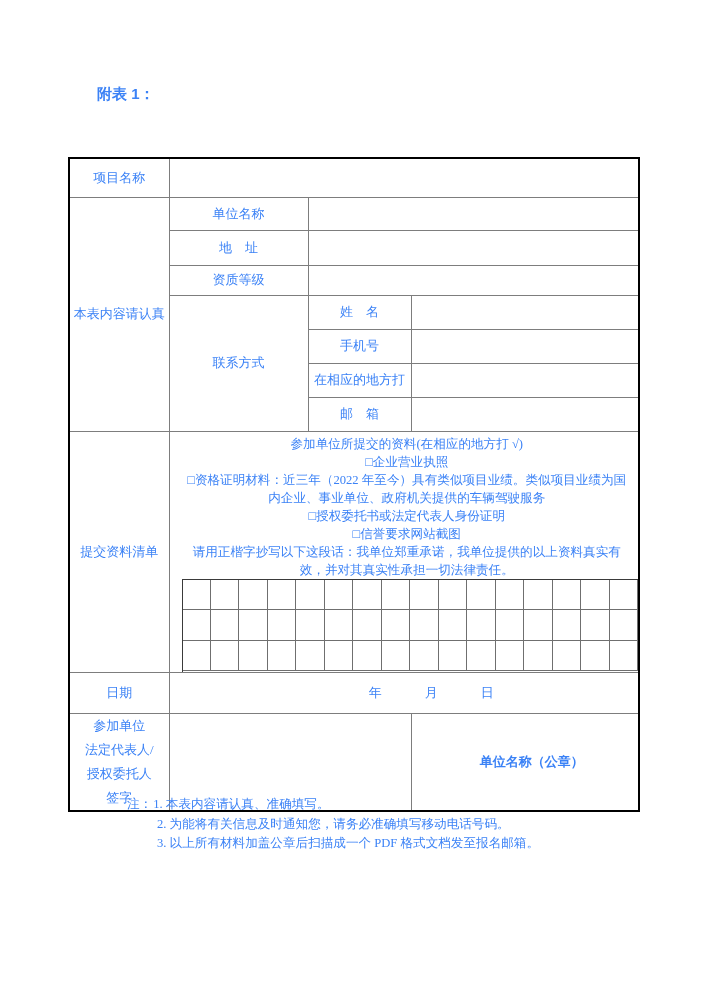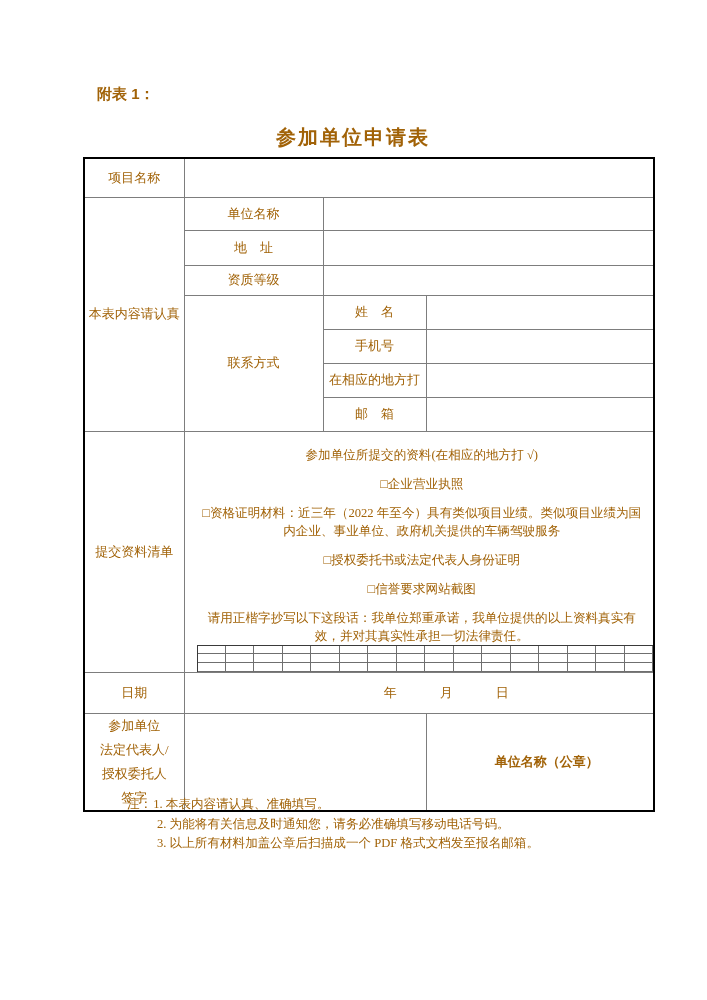--- a/index.html
+++ b/index.html
@@ -4,42 +4,42 @@
 <style>
   * { margin: 0; padding: 0; box-sizing: border-box; }
   html, body { background: #e8e8e8; }
   .page {
     position: relative;
     width: 707px;
     height: 1000px;
     background: #ffffff;
     margin: 0 auto;
     font-family: "Liberation Serif", "DejaVu Serif", serif;
-    color: #a16207;
+    color: #3b82f6;
     overflow: hidden;
   }
   .appendix {
     position: absolute;
     left: 97px; top: 85px;
     font-size: 15px;
     font-weight: bold;
     font-family: "Liberation Sans", "DejaVu Sans", sans-serif;
   }
   .form-title {
     position: absolute;
     left: 68px; top: 124px;
     width: 570px;
     text-align: center;
     font-size: 20px;
     font-weight: bold;
     letter-spacing: 2px;
   }
   table.form {
     position: absolute;
-    left: 83px; top: 157px;
+    left: 68px; top: 157px;
     width: 570px;
     border-collapse: collapse;
     table-layout: fixed;
     border: 2.5px solid #000;
   }
   table.form td {
     border: 1px solid #7d7d7d;
     font-size: 13px;
     vertical-align: middle;
     text-align: center;
@@ -50,21 +50,21 @@
   td.seal-cell { text-align: left; padding-left: 14px; font-size: 13.5px; font-weight: bold; }
   td.sig-label { white-space: pre-line; line-height: 24px; font-size: 13px; margin-top: 12px; }
   td.date-cell { text-align: left; padding-left: 56px; font-size: 13.5px; letter-spacing: 1px; }
   td.materials-cell { padding: 0; text-align: left; vertical-align: top; }
   .materials-inner { display: flex; flex-direction: column; height: 240px; }
   .mat-text {
     padding: 3px 6px 0 12px;
     font-size: 12.6px;
     line-height: 18px;
   }
-  .mat-line { display: block; margin-top: 11px; }
+  .mat-line { display: block; }
   .checkbox-glyph { display: inline; }
   .wgrid {
     margin-left: 12px;
     margin-top: auto;
     height: 93px;
     display: grid;
     border-top: 1.4px solid #3a3a3a;
     border-left: 1.4px solid #3a3a3a;
   }
   .wgrid-cell {
@@ -81,21 +81,20 @@
   .note-line { white-space: nowrap; }
   .note-line .prefix { margin-right: 1px; }
   .note-indent { margin-left: 30px; }
 </style>
 </head>
 <body>
 
 <div class="page">
 
   <div class="appendix">附表 1：</div>
-  <div class="form-title">参加单位申请表</div>
 
   <table class="form">
     <colgroup>
       <col style="width:100px">
         <col style="width:139px">
         <col style="width:103px">
         <col style="width:228px">
     </colgroup>
     <tbody>
 

